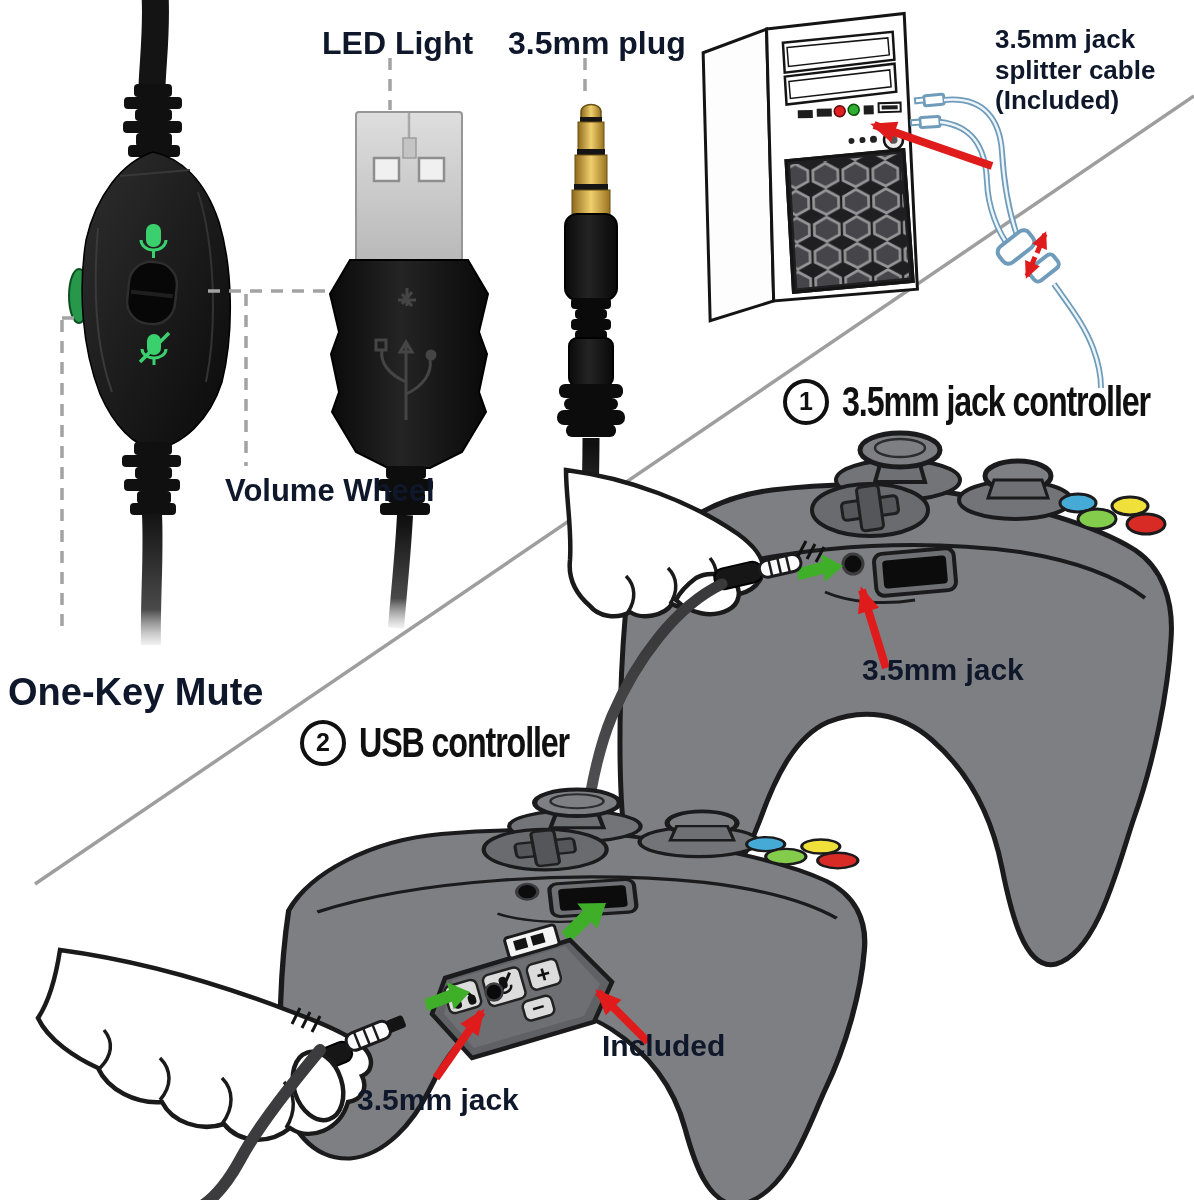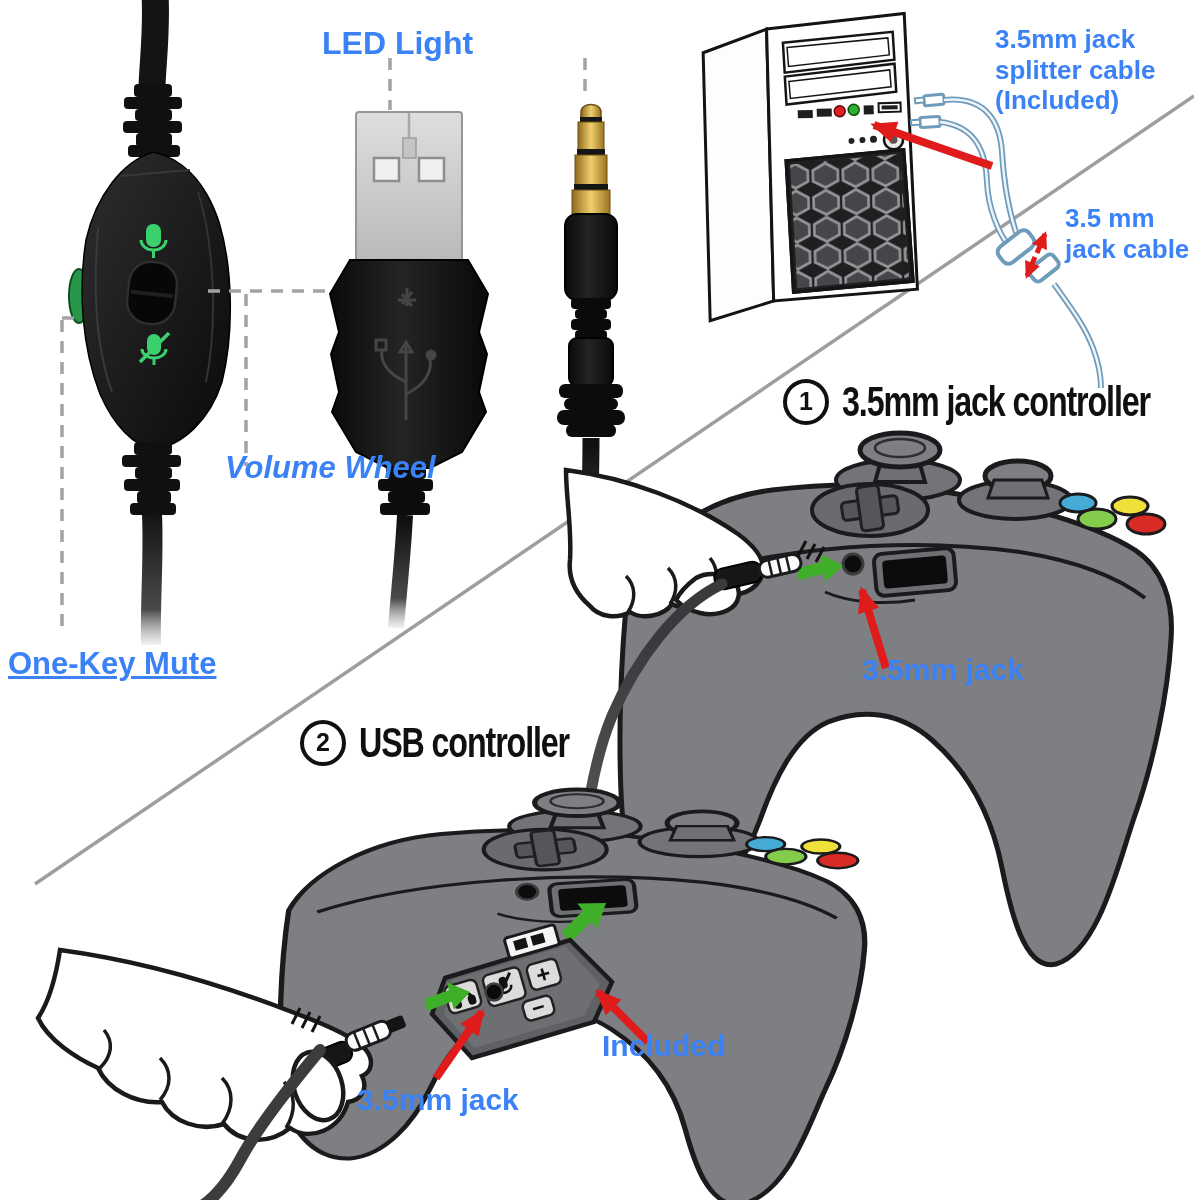--- a/index.html
+++ b/index.html
@@ -1,19 +1,19 @@
 <!DOCTYPE html>
 <html style="--accent_green: #3fae29; --led_green: #3bd06e; --arrow_red: #e01b1b; --cable_blue: #6f9cba; --cable_blue_core: #eef5fa; --controller_gray: #7e7f82; --outline_dark: #1b1b1d; --divider_gray: #9e9e9e; --button_blue: #45aad5; --button_green: #84cc4c; --button_yellow: #f0e13a; --button_red: #d92b25; --jack_red: #e02020; --jack_green: #2fae2f;"><head>
 <meta charset="utf-8">
 <style>
   html,body{margin:0;padding:0;background:#fff;}
   .stage{position:relative;width:1194px;height:1200px;background:#fff;overflow:hidden;
          font-family:"Liberation Sans",sans-serif;}
   .stage svg.art{position:absolute;left:0;top:0;}
-  .lbl{position:absolute;font-weight:bold;color:#3b82f6;line-height:1.18;white-space:pre-line;}
+  .lbl{position:absolute;font-weight:bold;color:#0f172a;line-height:1.18;white-space:pre-line;}
   .lbl.small{font-size:26px;}
   .heading{position:absolute;display:flex;align-items:center;gap:13px;}
   .num-badge{width:38px;height:38px;border:4px solid #101010;border-radius:50%;
              display:flex;align-items:center;justify-content:center;
              font-size:25px;font-weight:bold;color:#101010;flex:0 0 auto;}
   .heading-title{font-size:43px;font-weight:bold;color:#101010;transform:scaleX(0.75);
                  transform-origin:left center;letter-spacing:-1.5px;white-space:nowrap;}
 </style>
 </head>
 <body>
@@ -359,27 +359,26 @@
           <line x1="312" y1="1032" x2="320" y2="1016"></line>
     </g>
   </g>
   <path d="M 320 1050 C 290 1086 258 1126 240 1160 C 228 1182 214 1198 202 1206" fill="none" stroke="#3c3c3f" stroke-width="12" stroke-linecap="round"></path>
 
   <line x1="436" y1="1078" x2="482" y2="1012" style="stroke:var(--arrow_red)" stroke-width="8" marker-end="url(#mR)"></line>
   <line x1="648" y1="1042" x2="598" y2="992" style="stroke:var(--arrow_red)" stroke-width="8" marker-end="url(#mR)"></line>
 </svg>
 
 <div class="lbl" style="left:322px;top:25px;font-size:32px;">LED Light</div>
+<div class="lbl" style="left:508px;top:25px;font-size:32px;">3.5mm plug</div>
 <div class="lbl small" style="left:995px;top:24px;">3.5mm jack
 splitter cable
 (Included)</div>
-<div class="lbl small" style="left:1065px;top:203px;">3.5 mm
-jack cable</div>
-<div class="lbl" style="left:225px;top:450px;font-size:31px;font-style:italic;">Volume Wheel</div>
-<div class="lbl" style="left:8px;top:646px;font-size:31px;text-decoration:underline;">One-Key Mute</div>
+<div class="lbl" style="left:225px;top:473px;font-size:31px;">Volume Wheel</div>
+<div class="lbl" style="left:8px;top:670px;font-size:38px;">One-Key Mute</div>
 
 <div class="heading" style="left:783px;top:377px;">
   <div class="num-badge">1</div>
   <div class="heading-title">3.5mm jack controller</div>
 </div>
 <div class="lbl" style="left:862px;top:652px;font-size:30px;">3.5mm jack</div>
 
 <div class="heading" style="left:300px;top:718px;">
   <div class="num-badge">2</div>
   <div class="heading-title">USB controller</div>

